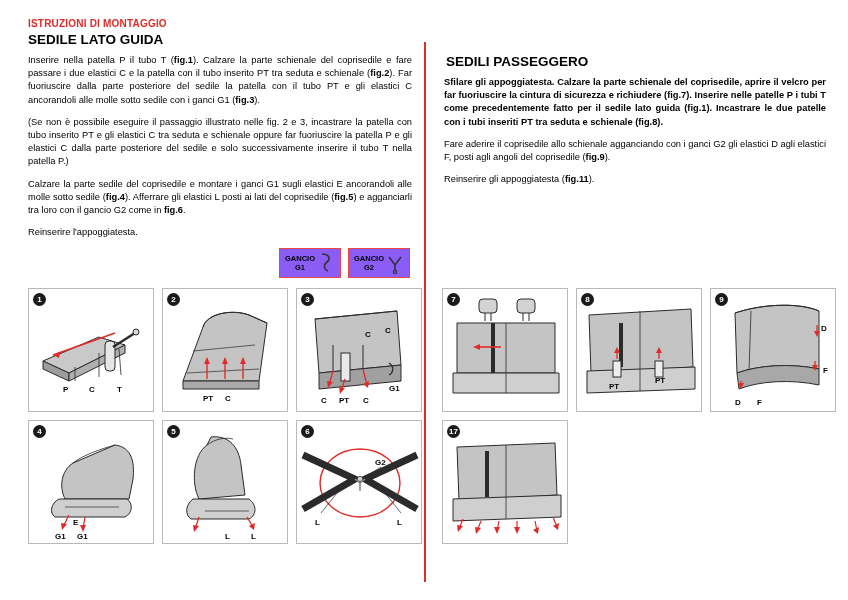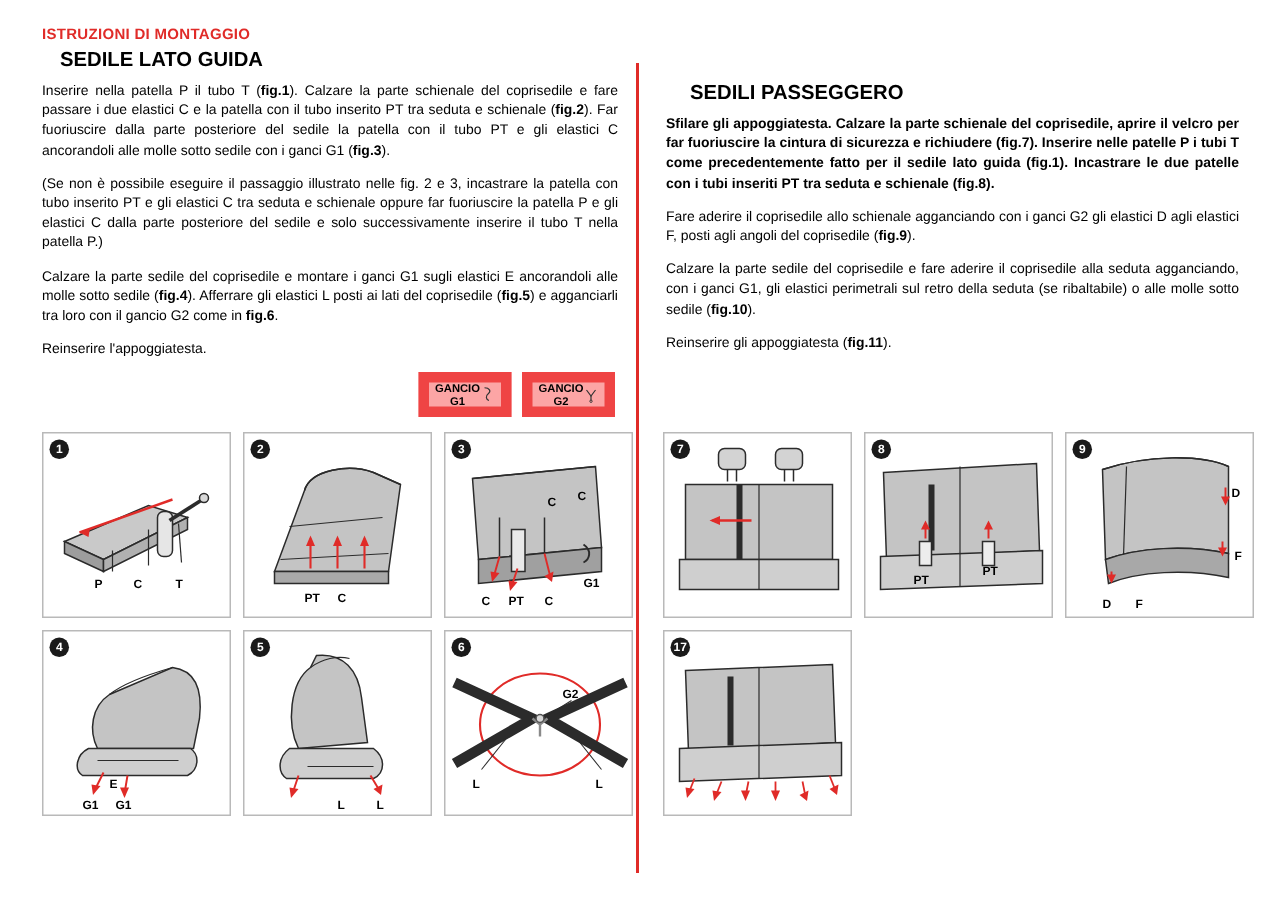--- a/index.html
+++ b/index.html
@@ -47,50 +47,50 @@
     box-sizing: border-box;
   }
   .col-right {
     width: 404px;
     padding-left: 22px;
     box-sizing: border-box;
   }
   .sub-title {
     font-size: 13.5px;
     font-weight: bold;
-    margin: 0 0 7px 12px;
+    margin: 0 0 7px 0;
   }
   .sub-title-r {
     font-size: 13.5px;
     font-weight: bold;
-    margin: 22px 0 7px 16px;
+    margin: 22px 0 7px 2px;
   }
   p.body {
     font-size: 9.3px;
     line-height: 13.2px;
     margin: 0 0 9px 0;
     text-align: justify;
   }
   p.body b { font-weight: bold; }
   .gancio-row {
     display: flex;
     justify-content: flex-end;
     gap: 7px;
     margin-top: 2px;
     margin-right: 2px;
   }
   .gancio-box {
-    border: 7px solid #ef4444;
+    border: 1px solid #ef4444;
     width: 62px;
     height: 30px;
     display: flex;
     align-items: center;
     padding: 0 4px;
     box-sizing: border-box;
-    background: #fca5a5;
+    background: #8b5cf6;
   }
   .gancio-lbl {
     font-size: 7.5px;
     font-weight: bold;
     line-height: 9px;
     text-align: center;
     flex: 1;
   }
   .gancio-ico { width: 20px; height: 24px; }
   .figures {
@@ -198,23 +198,20 @@
     </div>
 
     <div class="col-right">
       <div class="sub-title-r">SEDILI PASSEGGERO</div>
 
       <p class="body">
         <b>Sfilare gli appoggiatesta. Calzare la parte schienale del coprisedile, aprire il velcro per far fuoriuscire la cintura di sicurezza e richiudere (fig.7). Inserire nelle patelle P i tubi T come precedentemente fatto per il sedile lato guida (fig.1). Incastrare le due patelle con i tubi inseriti PT tra seduta e schienale (fig.8).</b>
       </p>
       <p class="body">
         Fare aderire il coprisedile allo schienale agganciando con i ganci G2 gli elastici D agli elastici F, posti agli angoli del coprisedile (<b>fig.9</b>).
-      </p>
-      <p class="body">
-        Calzare la parte sedile del coprisedile e fare aderire il coprisedile alla seduta agganciando, con i ganci G1, gli elastici perimetrali sul retro della seduta (se ribaltabile) o alle molle sotto sedile (<b>fig.10</b>).
       </p>
       <p class="body">
         Reinserire gli appoggiatesta (<b>fig.11</b>).
       </p>
     </div>
   </div>
 
   <div class="figures">
 
     <div class="fig-grid-left">

